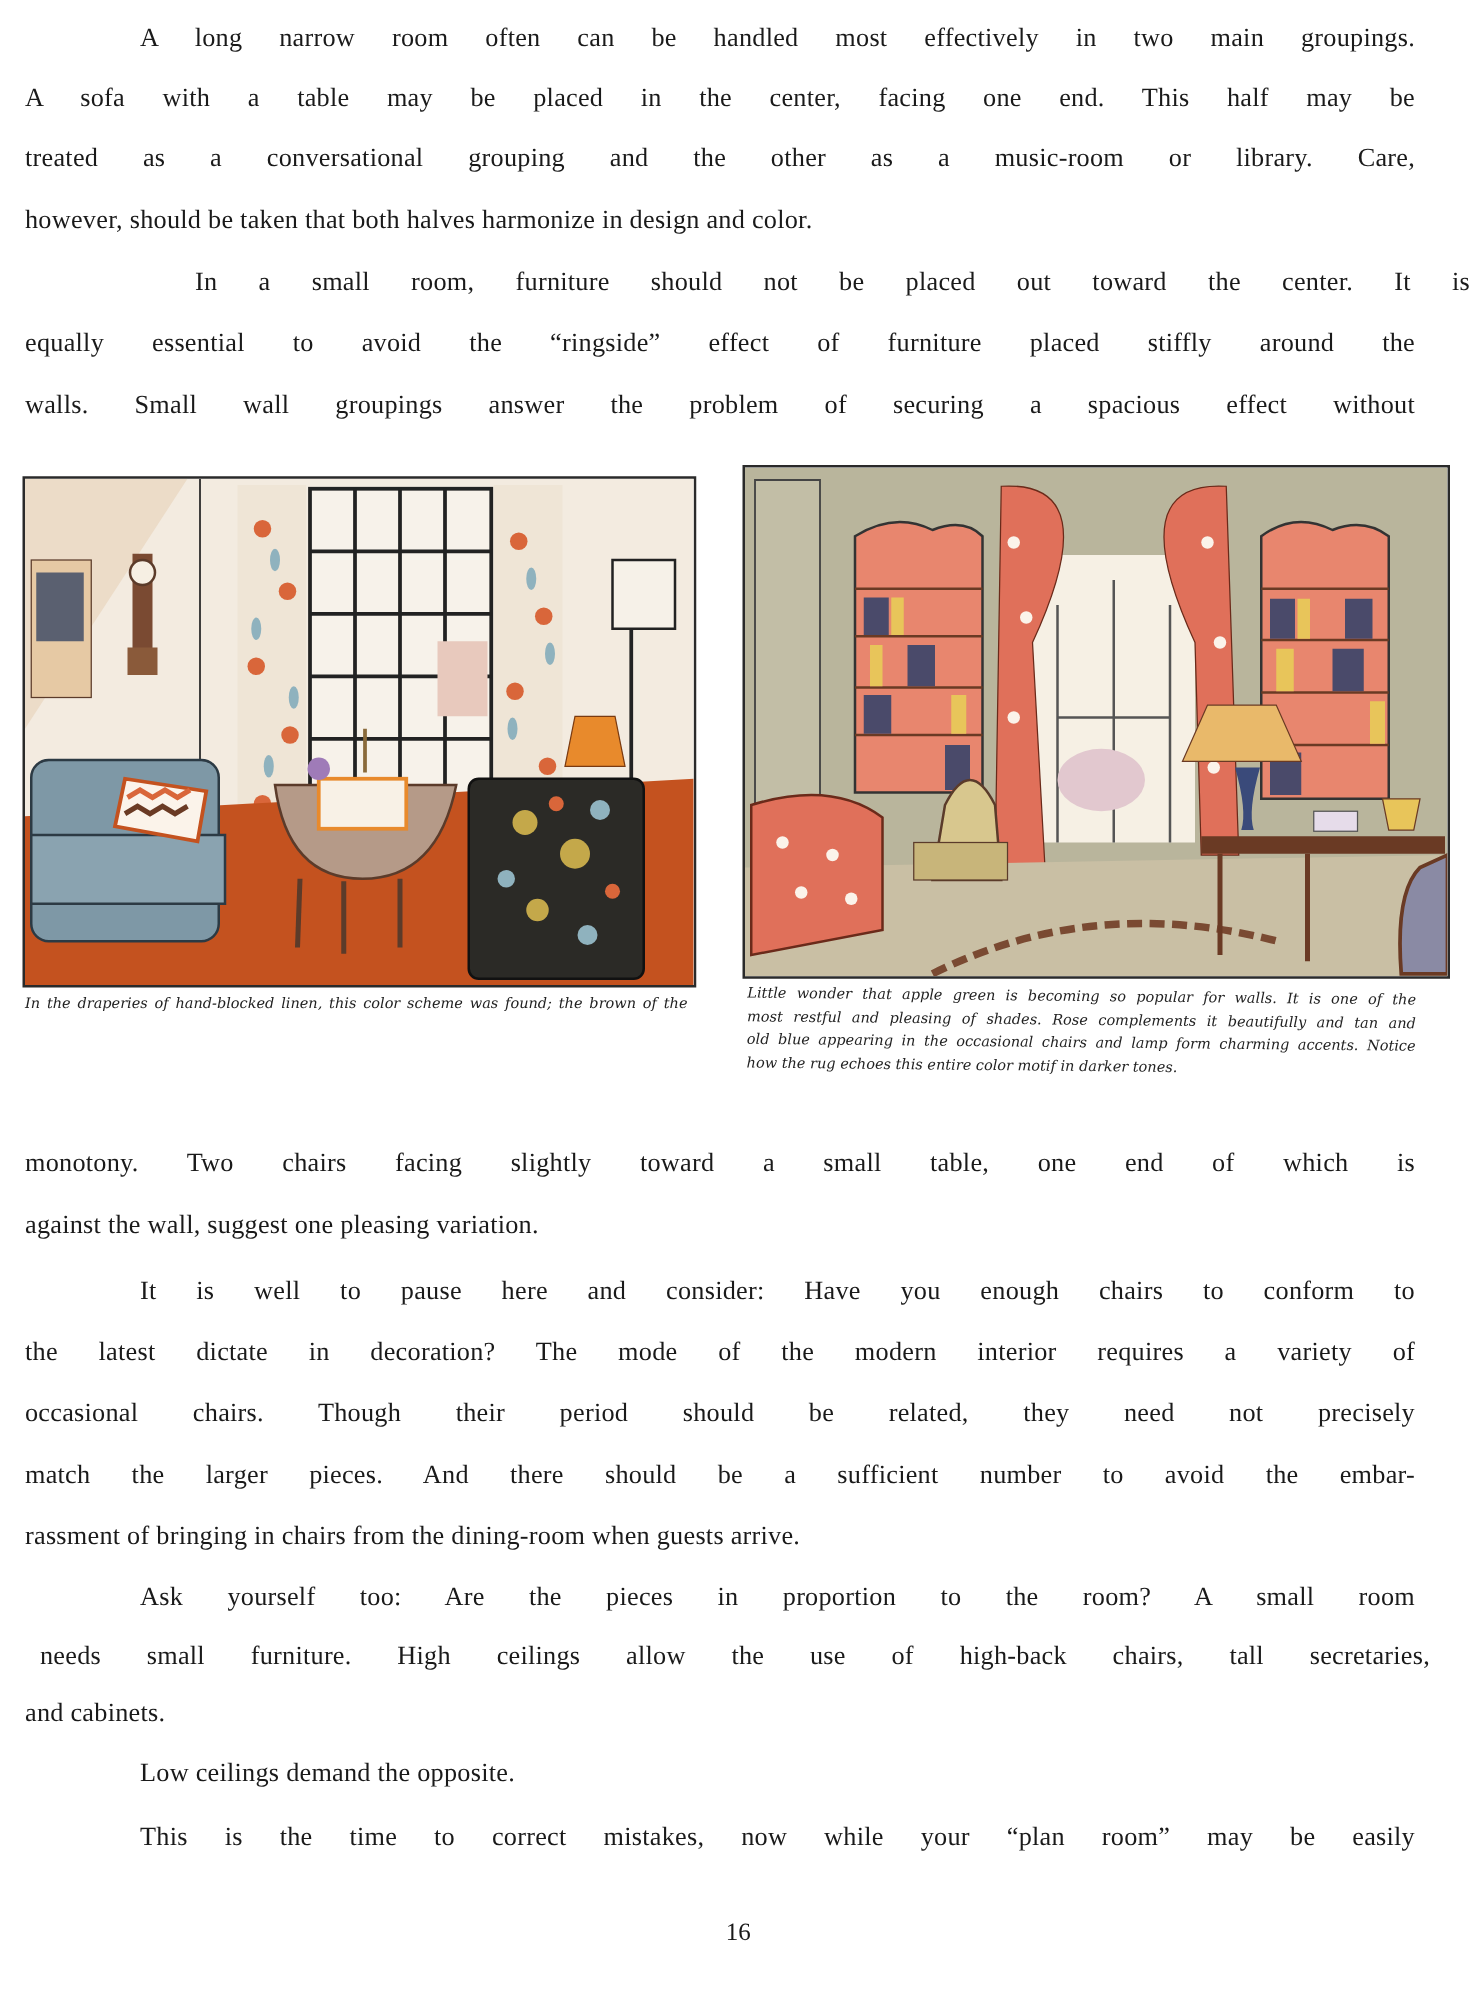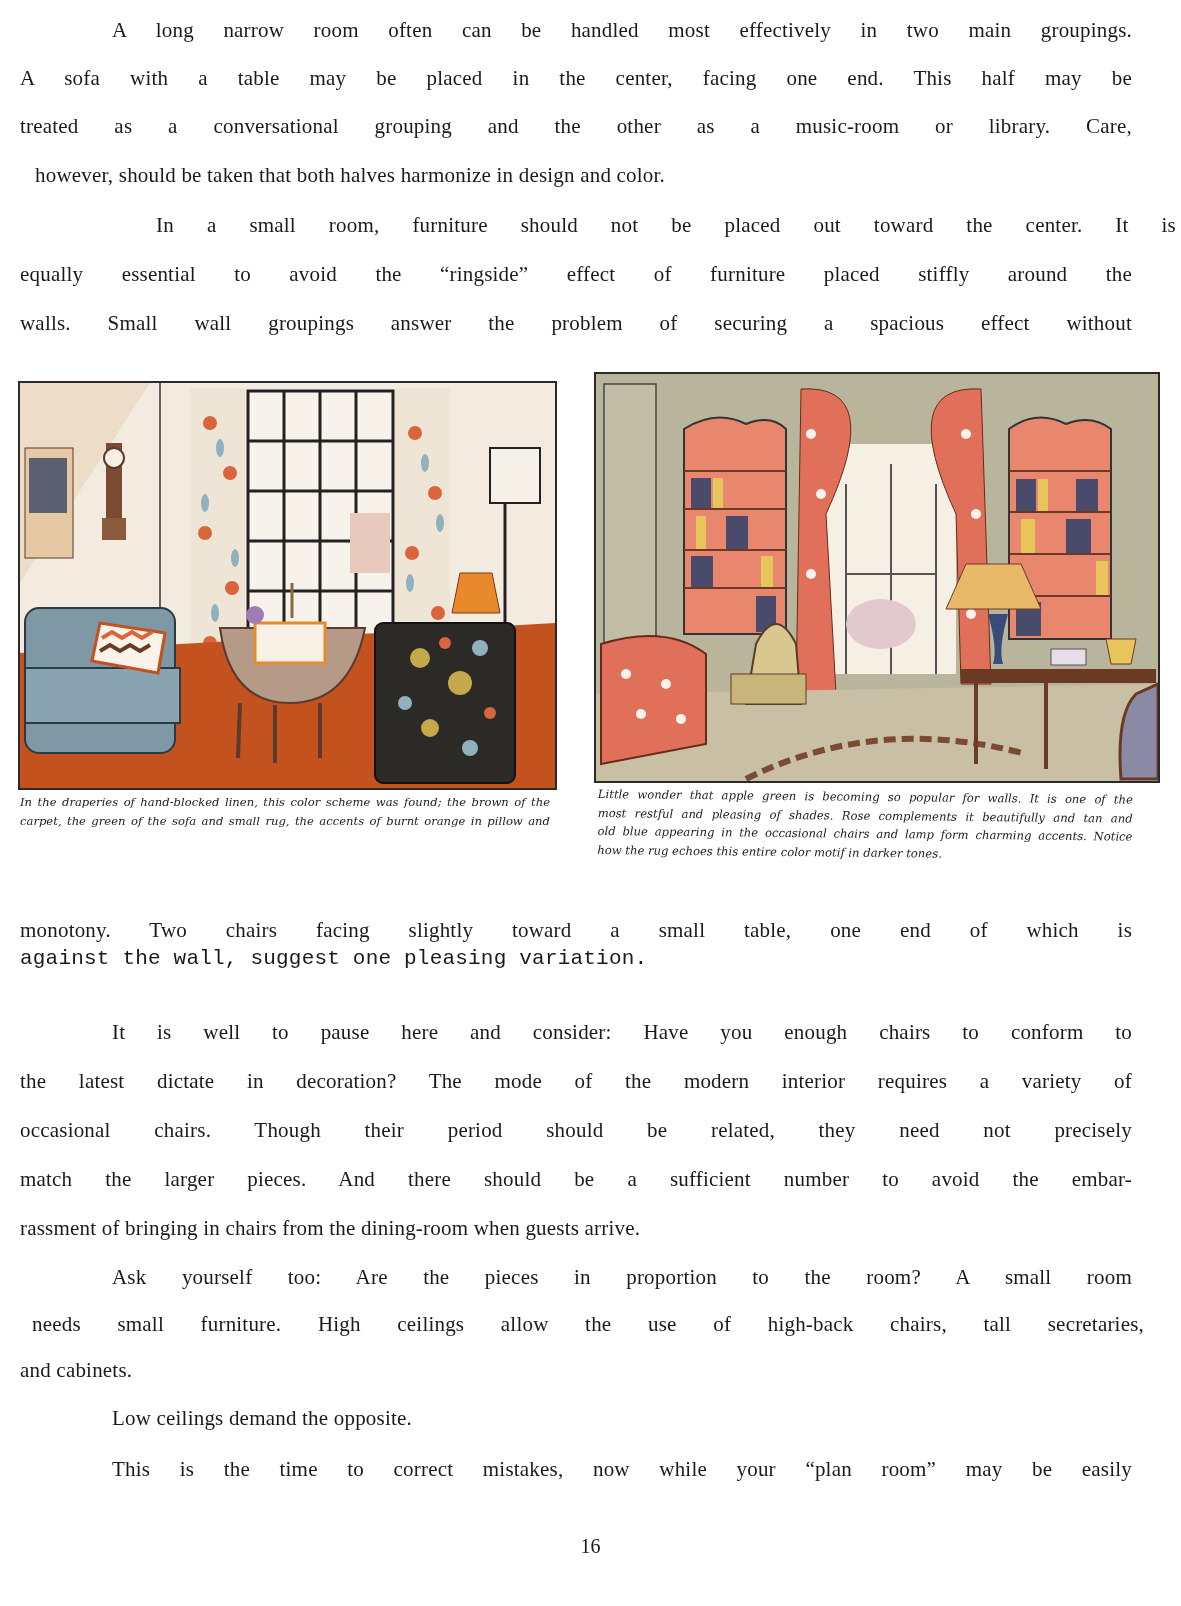--- a/index.html
+++ b/index.html
@@ -18,21 +18,21 @@
                  font-size: 20px; }
   svg { display: block; }
 </style>
 </head>
 <body>
 
 <div>
   <div class="line indent" style="top:12px;">A long narrow room often can be handled most effectively in two main groupings.</div>
   <div class="line" style="top:60px;">A sofa with a table may be placed in the center, facing one end.  This half may be</div>
   <div class="line" style="top:108px;">treated as a conversational grouping and the other as a music-room or library.  Care,</div>
-  <div class="line last" style="top:157px;margin-left:15px;">however, should be taken that both halves harmonize in design and color.</div>
+  <div class="line last" style="top:157px;">however, should be taken that both halves harmonize in design and color.</div>
 
   <div class="line indent" style="top:207px;margin-left:44px;">In a small room, furniture should not be placed out toward the center. It is</div>
   <div class="line" style="top:256px;">equally essential to avoid the “ringside” effect of furniture placed stiffly around the</div>
   <div class="line" style="top:305px;">walls.  Small wall groupings answer the problem of securing a spacious effect without</div>
 </div>
 
 <div class="figure" style="left:18px; top:381px; width:539px; height:409px;">
   <svg width="535" height="405" viewBox="0 0 535 405">
     <rect x="0" y="0" width="535" height="405" fill="#f3ebe0"></rect>
     <polygon points="0,0 130,0 0,200" fill="#ecdcc8"></polygon>
@@ -118,21 +118,20 @@
       </g>
     <g fill="#d9663a">
         <circle cx="425" cy="260" r="6"></circle>
         <circle cx="470" cy="330" r="6"></circle>
       </g>
   </svg>
 </div>
 
 <div class="caption" style="left:20px; top:793px; width:530px;">
   <span class="cl">In the draperies of hand-blocked linen, this color scheme was found; the brown of the</span>
-  <span class="cl">carpet, the green of the sofa and small rug, the accents of burnt orange in pillow and</span>
 </div>
 
 <div class="figure" style="left:594px; top:372px; width:566px; height:411px;">
   <svg width="562" height="407" viewBox="0 0 562 407">
     <rect x="0" y="0" width="562" height="407" fill="#b9b59c"></rect>
 
     <path d="M8,10 L60,10 L60,270 L8,290 Z" fill="#c2bea6" stroke="#444" stroke-width="1.5"></path>
 
     <path d="M88,55 Q120,35 150,50 Q175,40 190,55 L190,260 L88,260 Z" fill="#e8866e" stroke="#333" stroke-width="2"></path>
     <g stroke="#6a3a24" stroke-width="2">
@@ -222,21 +221,21 @@
 
 <div class="caption" style="left:598px; top:785px; width:535px; transform: rotate(0.6deg); transform-origin: left top;">
   <span class="cl">Little wonder that apple green is becoming so popular for walls.  It is one of the</span>
   <span class="cl">most restful and pleasing of shades.  Rose complements it beautifully and tan and</span>
   <span class="cl">old blue appearing in the occasional chairs and lamp form charming accents. Notice</span>
   <span class="cl last">how the rug echoes this entire color motif in darker tones.</span>
 </div>
 
 <div>
   <div class="line" style="top:912px;">monotony.  Two chairs facing slightly toward a small table, one end of which is</div>
-  <div class="line last" style="top:941px;font-family:Liberation Mono, monospace;">against the wall, suggest one pleasing variation.</div>
+  <div class="line last" style="top:961px;">against the wall, suggest one pleasing variation.</div>
 
   <div class="line indent" style="top:1014px;">It is well to pause here and consider: Have you enough chairs to conform to</div>
   <div class="line" style="top:1063px;">the latest dictate in decoration? The mode of the modern interior requires a variety of</div>
   <div class="line" style="top:1112px;">occasional chairs.  Though their period should be related, they need not precisely</div>
   <div class="line" style="top:1161px;">match the larger pieces.  And there should be a sufficient number to avoid the embar-</div>
   <div class="line last" style="top:1210px;">rassment of bringing in chairs from the dining-room when guests arrive.</div>
 
   <div class="line indent" style="top:1259px;">Ask yourself too:  Are the pieces in proportion to the room?  A small room</div>
   <div class="line" style="top:1306px;margin-left:12px;">needs small furniture.  High ceilings allow the use of high-back chairs, tall secretaries,</div>
   <div class="line last" style="top:1352px;">and cabinets.</div>

